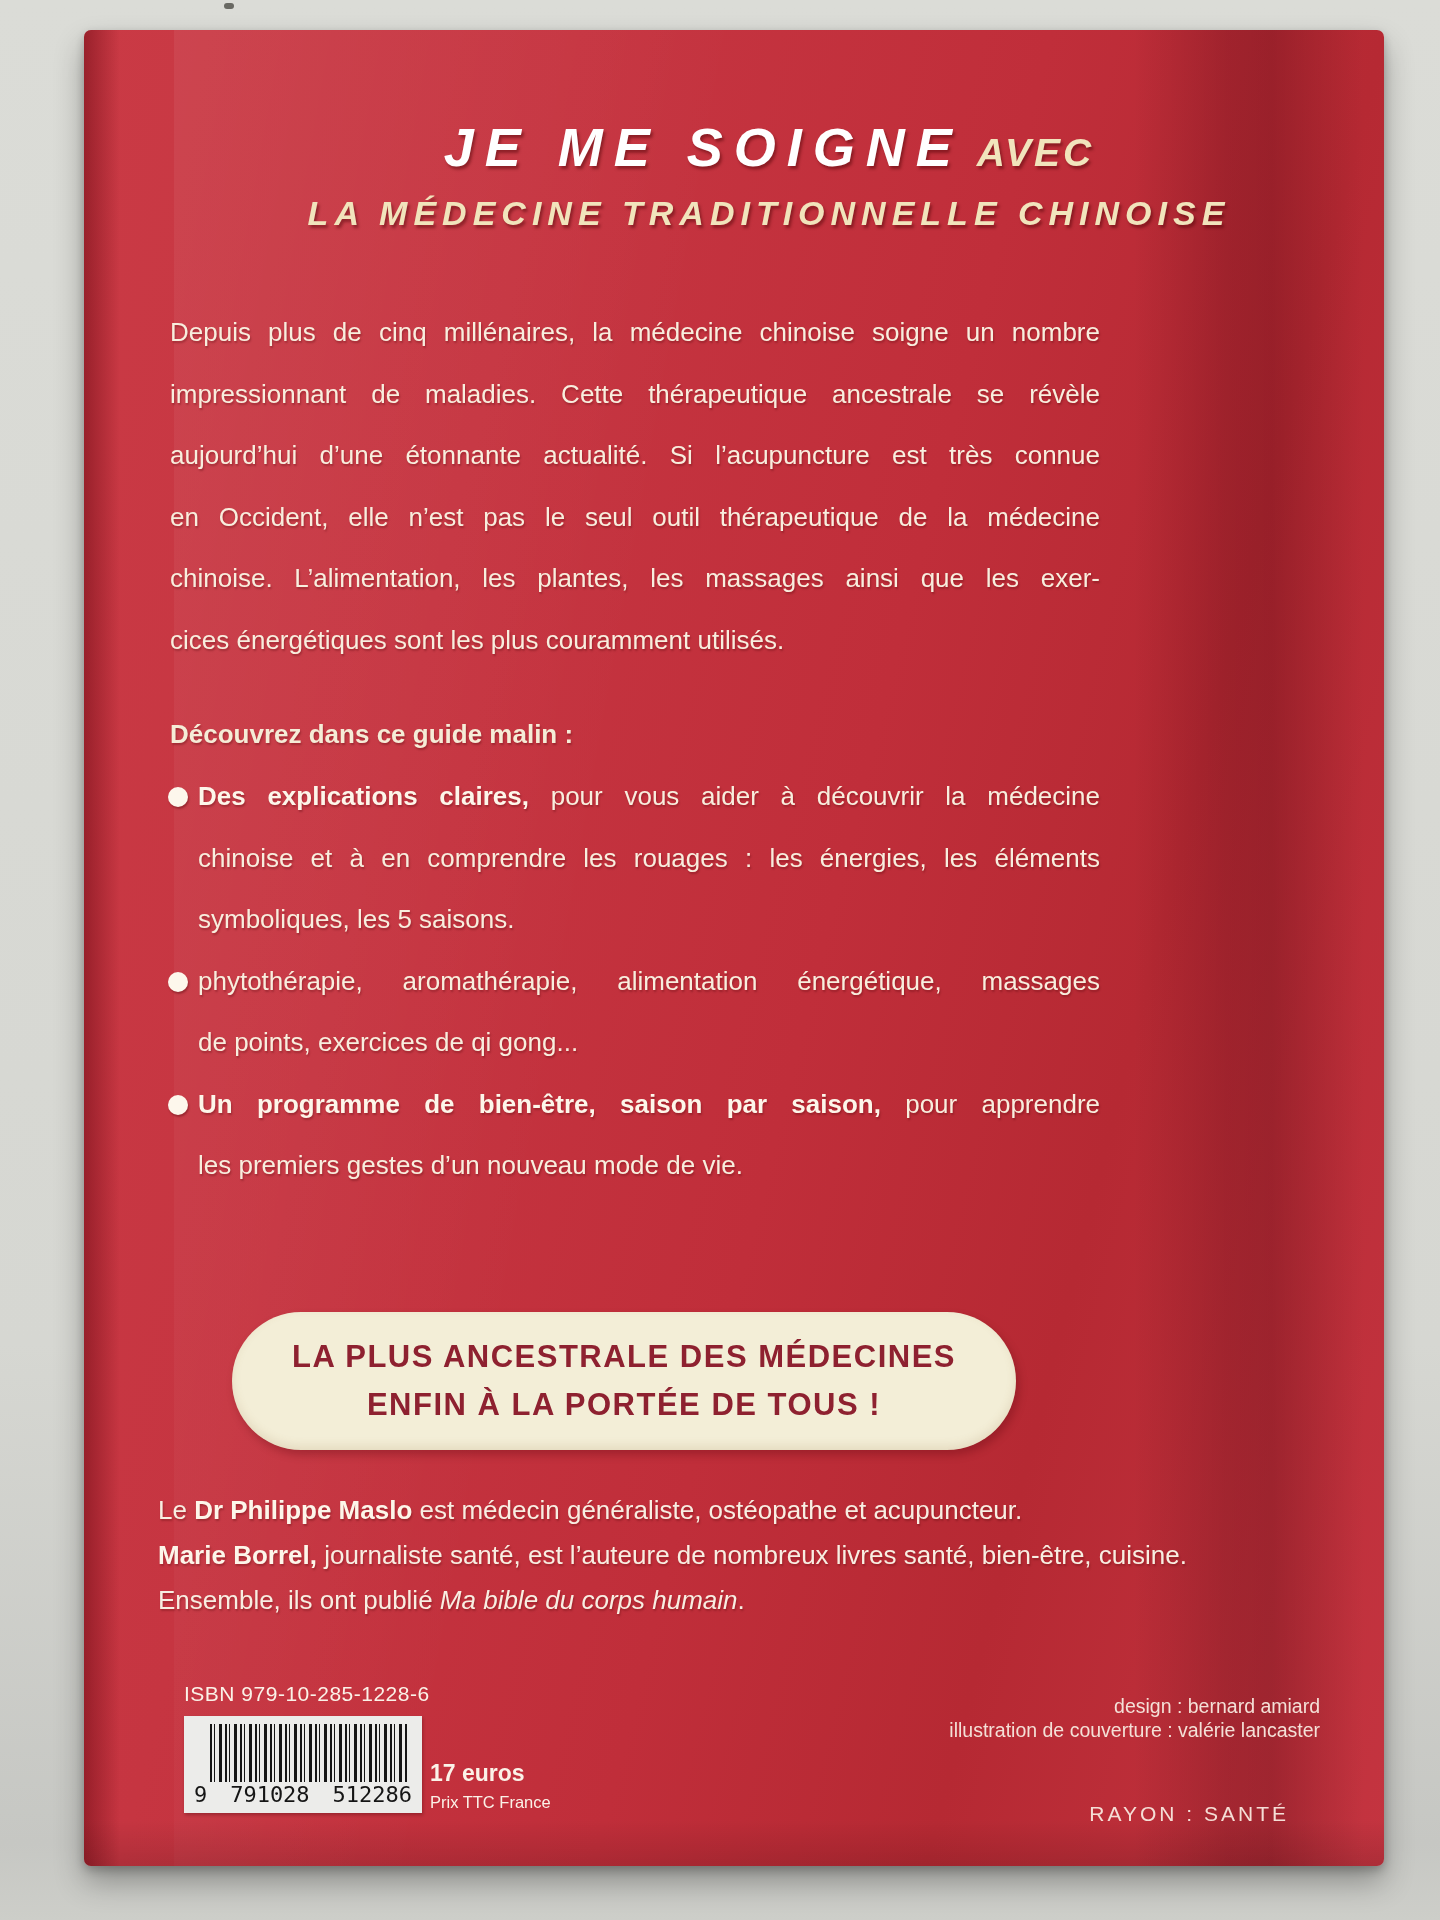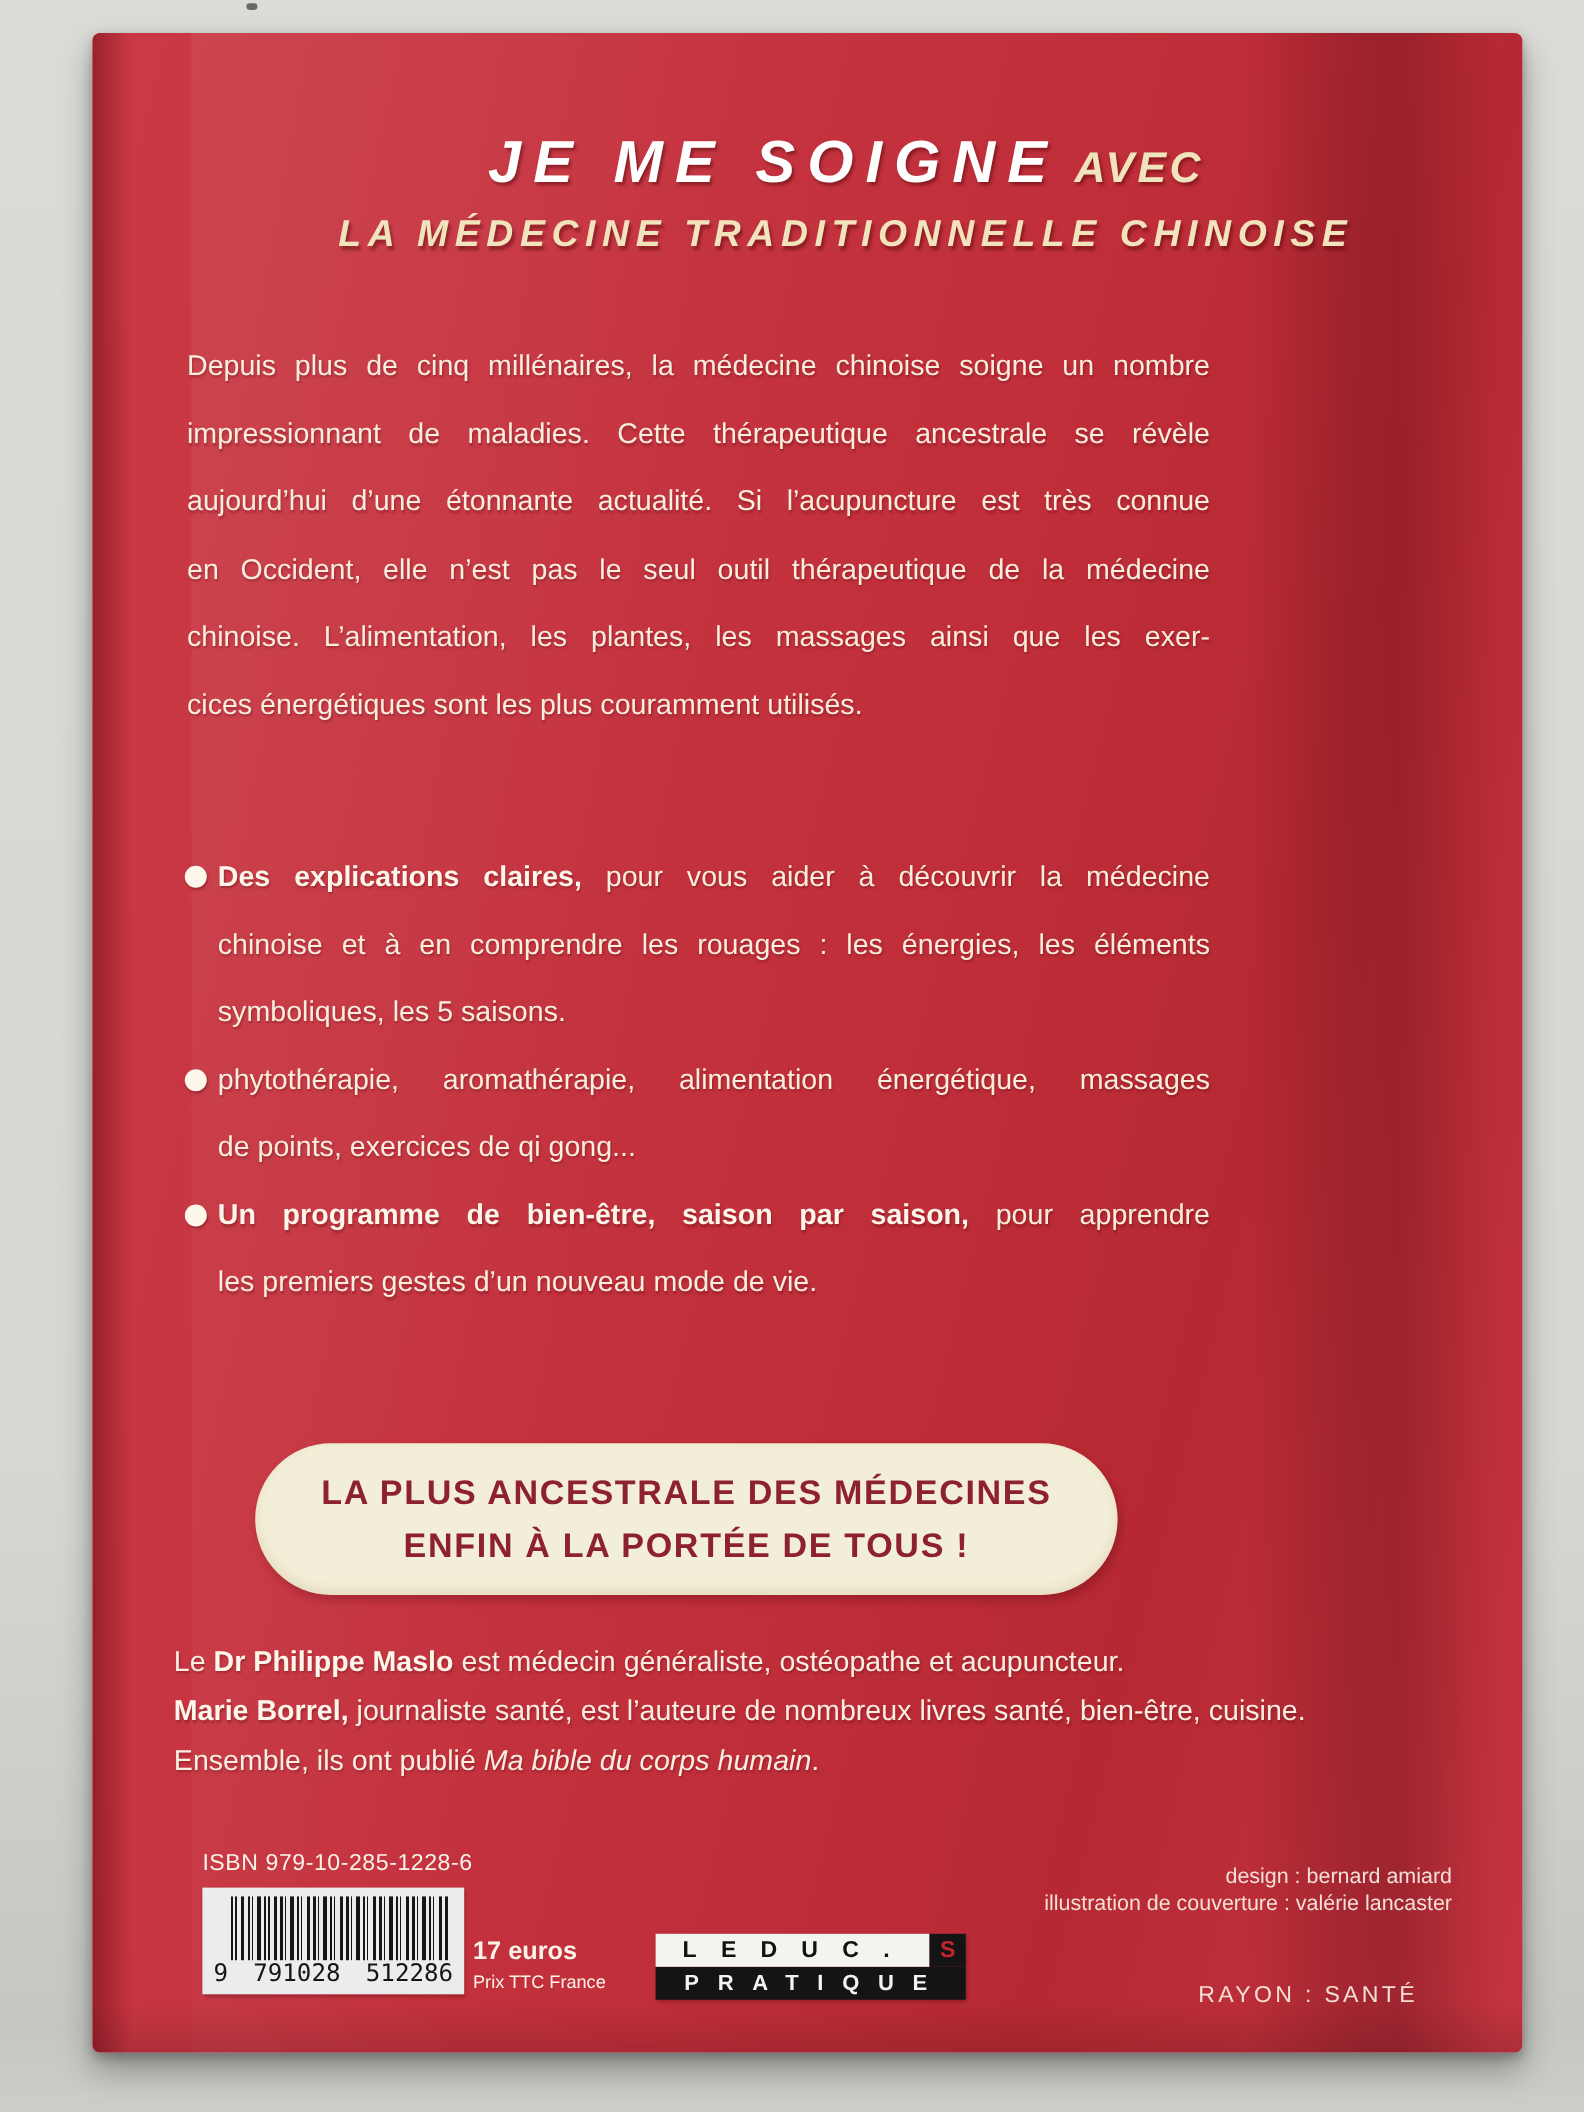--- a/index.html
+++ b/index.html
@@ -97,20 +97,21 @@
 
   <div class="intro bodytext">
     <div class="jline">Depuis plus de cinq millénaires, la médecine chinoise soigne un nombre</div>
     <div class="jline">impressionnant de maladies. Cette thérapeutique ancestrale se révèle</div>
     <div class="jline">aujourd’hui d’une étonnante actualité. Si l’acupuncture est très connue</div>
     <div class="jline">en Occident, elle n’est pas le seul outil thérapeutique de la médecine</div>
     <div class="jline">chinoise. L’alimentation, les plantes, les massages ainsi que les exer-</div>
     <div class="lline">cices énergétiques sont les plus couramment utilisés.</div>
   </div>
 
+  <div class="guide-heading">Découvrez dans ce guide malin :</div>
 
   <div class="bullets bodytext">
     <div class="bullet">
       <span class="bullet-dot"></span>
       <div class="jline"><span class="bb">Des explications claires,</span><span> pour vous aider à découvrir la médecine</span></div>
       <div class="jline">chinoise et à en comprendre les rouages : les énergies, les éléments</div>
       <div class="lline">symboliques, les 5 saisons.</div>
     </div>
     <div class="bullet">
       <span class="bullet-dot"></span>
@@ -144,27 +145,20 @@
       <span>791028</span>
       <span>512286</span>
     </div>
   </div>
 
   <div class="price">
     <div class="price-main">17 euros</div>
     <div class="price-note">Prix TTC France</div>
   </div>
 
-  <div class="logo">
-    <div class="logo-row1">
-      <span class="logo-word">LEDUC.</span>
-      <span class="logo-s">S</span>
-    </div>
-    <div class="logo-row2">PRATIQUE</div>
-  </div>
 
   <div class="credits">
     <div>design : bernard amiard</div>
     <div>illustration de couverture : valérie lancaster</div>
   </div>
 
   <div class="rayon">RAYON : SANTÉ</div>
 </div>
 
 </body></html>

